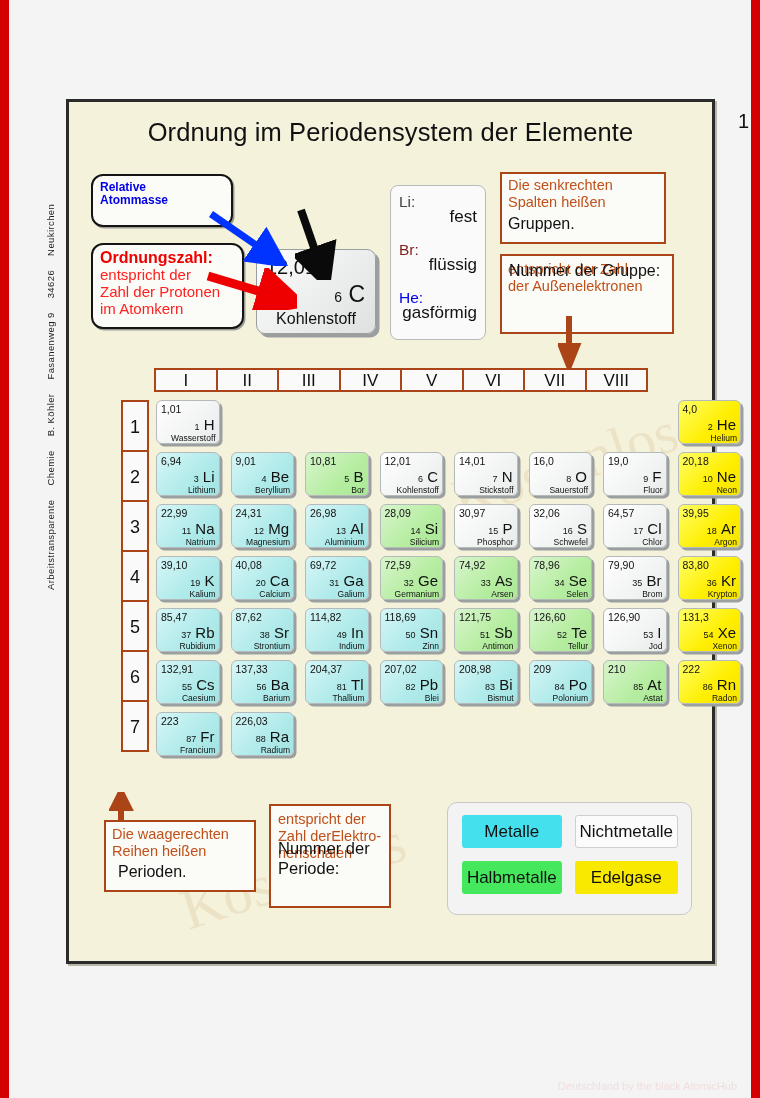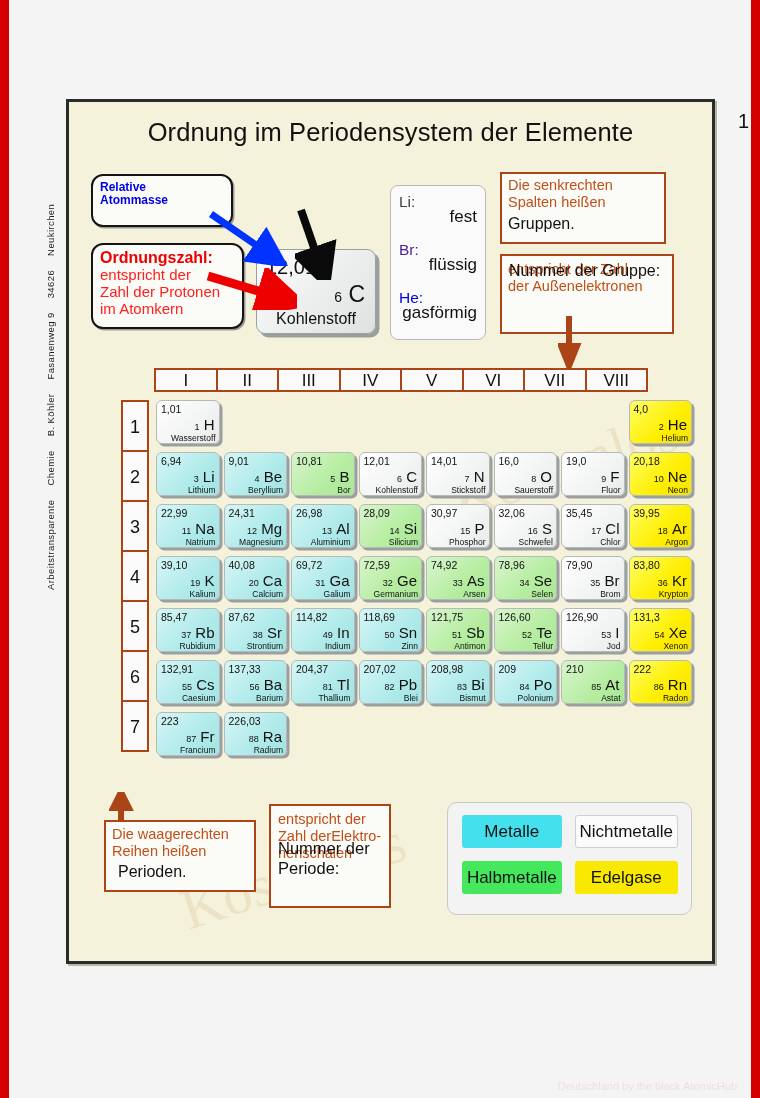--- a/index.html
+++ b/index.html
@@ -100,21 +100,21 @@
     width: 96px; height: 155px;
     background: #fafafa;
     border: 1.5px solid #b9b9b9;
     border-radius: 8px;
     padding: 7px 6px 0 6px;
   }
   #b-states .strow { height: 48px; position: relative; }
   #b-states .sl { position:absolute; left:2px; top:0; font-size:15.5px; }
   #b-states .sv { position:absolute; right:2px; top:14px; font-size:17px; color:#111; }
   #b-states .st-li { color:#444; }
-  #b-states .st-br { color:#4c1d95; }
+  #b-states .st-br { color:#7f1d1d; }
   #b-states .st-he { color:#0000e6; }
 
   
   .ocall {
     position: absolute;
     background: #fbfbf7;
     border: 2px solid #ab4416;
   }
   .ocall .ol { color: #c0501a; font-size: 14.5px; line-height: 1.14; }
   .ocall .obk { color: #111; font-size: 16px; }
@@ -156,21 +156,21 @@
     margin-bottom: -2px;
     text-align: center;
     line-height: 50px;
     font-size: 18px; color: #111;
   }
 
   #grid { position: absolute; left: 62px; top: 32px; }
   .prow { display: flex; height: 52px; }
   .cell {
     width: 63.5px; height: 44px;
-    margin-right: 4px;
+    margin-right: 11px;
     border: 1px solid #b4b9b9;
     border-radius: 6px;
     position: relative;
     box-shadow: 2.5px 2.5px 0 #9b9f9f;
     overflow: hidden;
   }
   .cell.empty { visibility: hidden; }
   .cell .mass { position:absolute; left:4px; top:2px; font-size:10.5px; color:#111; }
   .cell .sym  { position:absolute; right:4px; top:15px; font-size:15px; color:#111; }
   .cell .sym i{ font-style:normal; font-size:9px; }
@@ -432,21 +432,21 @@
             <div class="mass">30,97</div>
             <div class="sym"><i>15</i>&nbsp;<span>P</span></div>
             <div class="nm">Phosphor</div>
           </div>
           <div class="cell c-nonmetal">
             <div class="mass">32,06</div>
             <div class="sym"><i>16</i>&nbsp;<span>S</span></div>
             <div class="nm">Schwefel</div>
           </div>
           <div class="cell c-nonmetal">
-            <div class="mass">35,45</div>
+            <div class="mass">64,57</div>
             <div class="sym"><i>17</i>&nbsp;<span>Cl</span></div>
             <div class="nm">Chlor</div>
           </div>
           <div class="cell c-noble">
             <div class="mass">39,95</div>
             <div class="sym"><i>18</i>&nbsp;<span>Ar</span></div>
             <div class="nm">Argon</div>
           </div>
         </div>
         <div class="prow">

